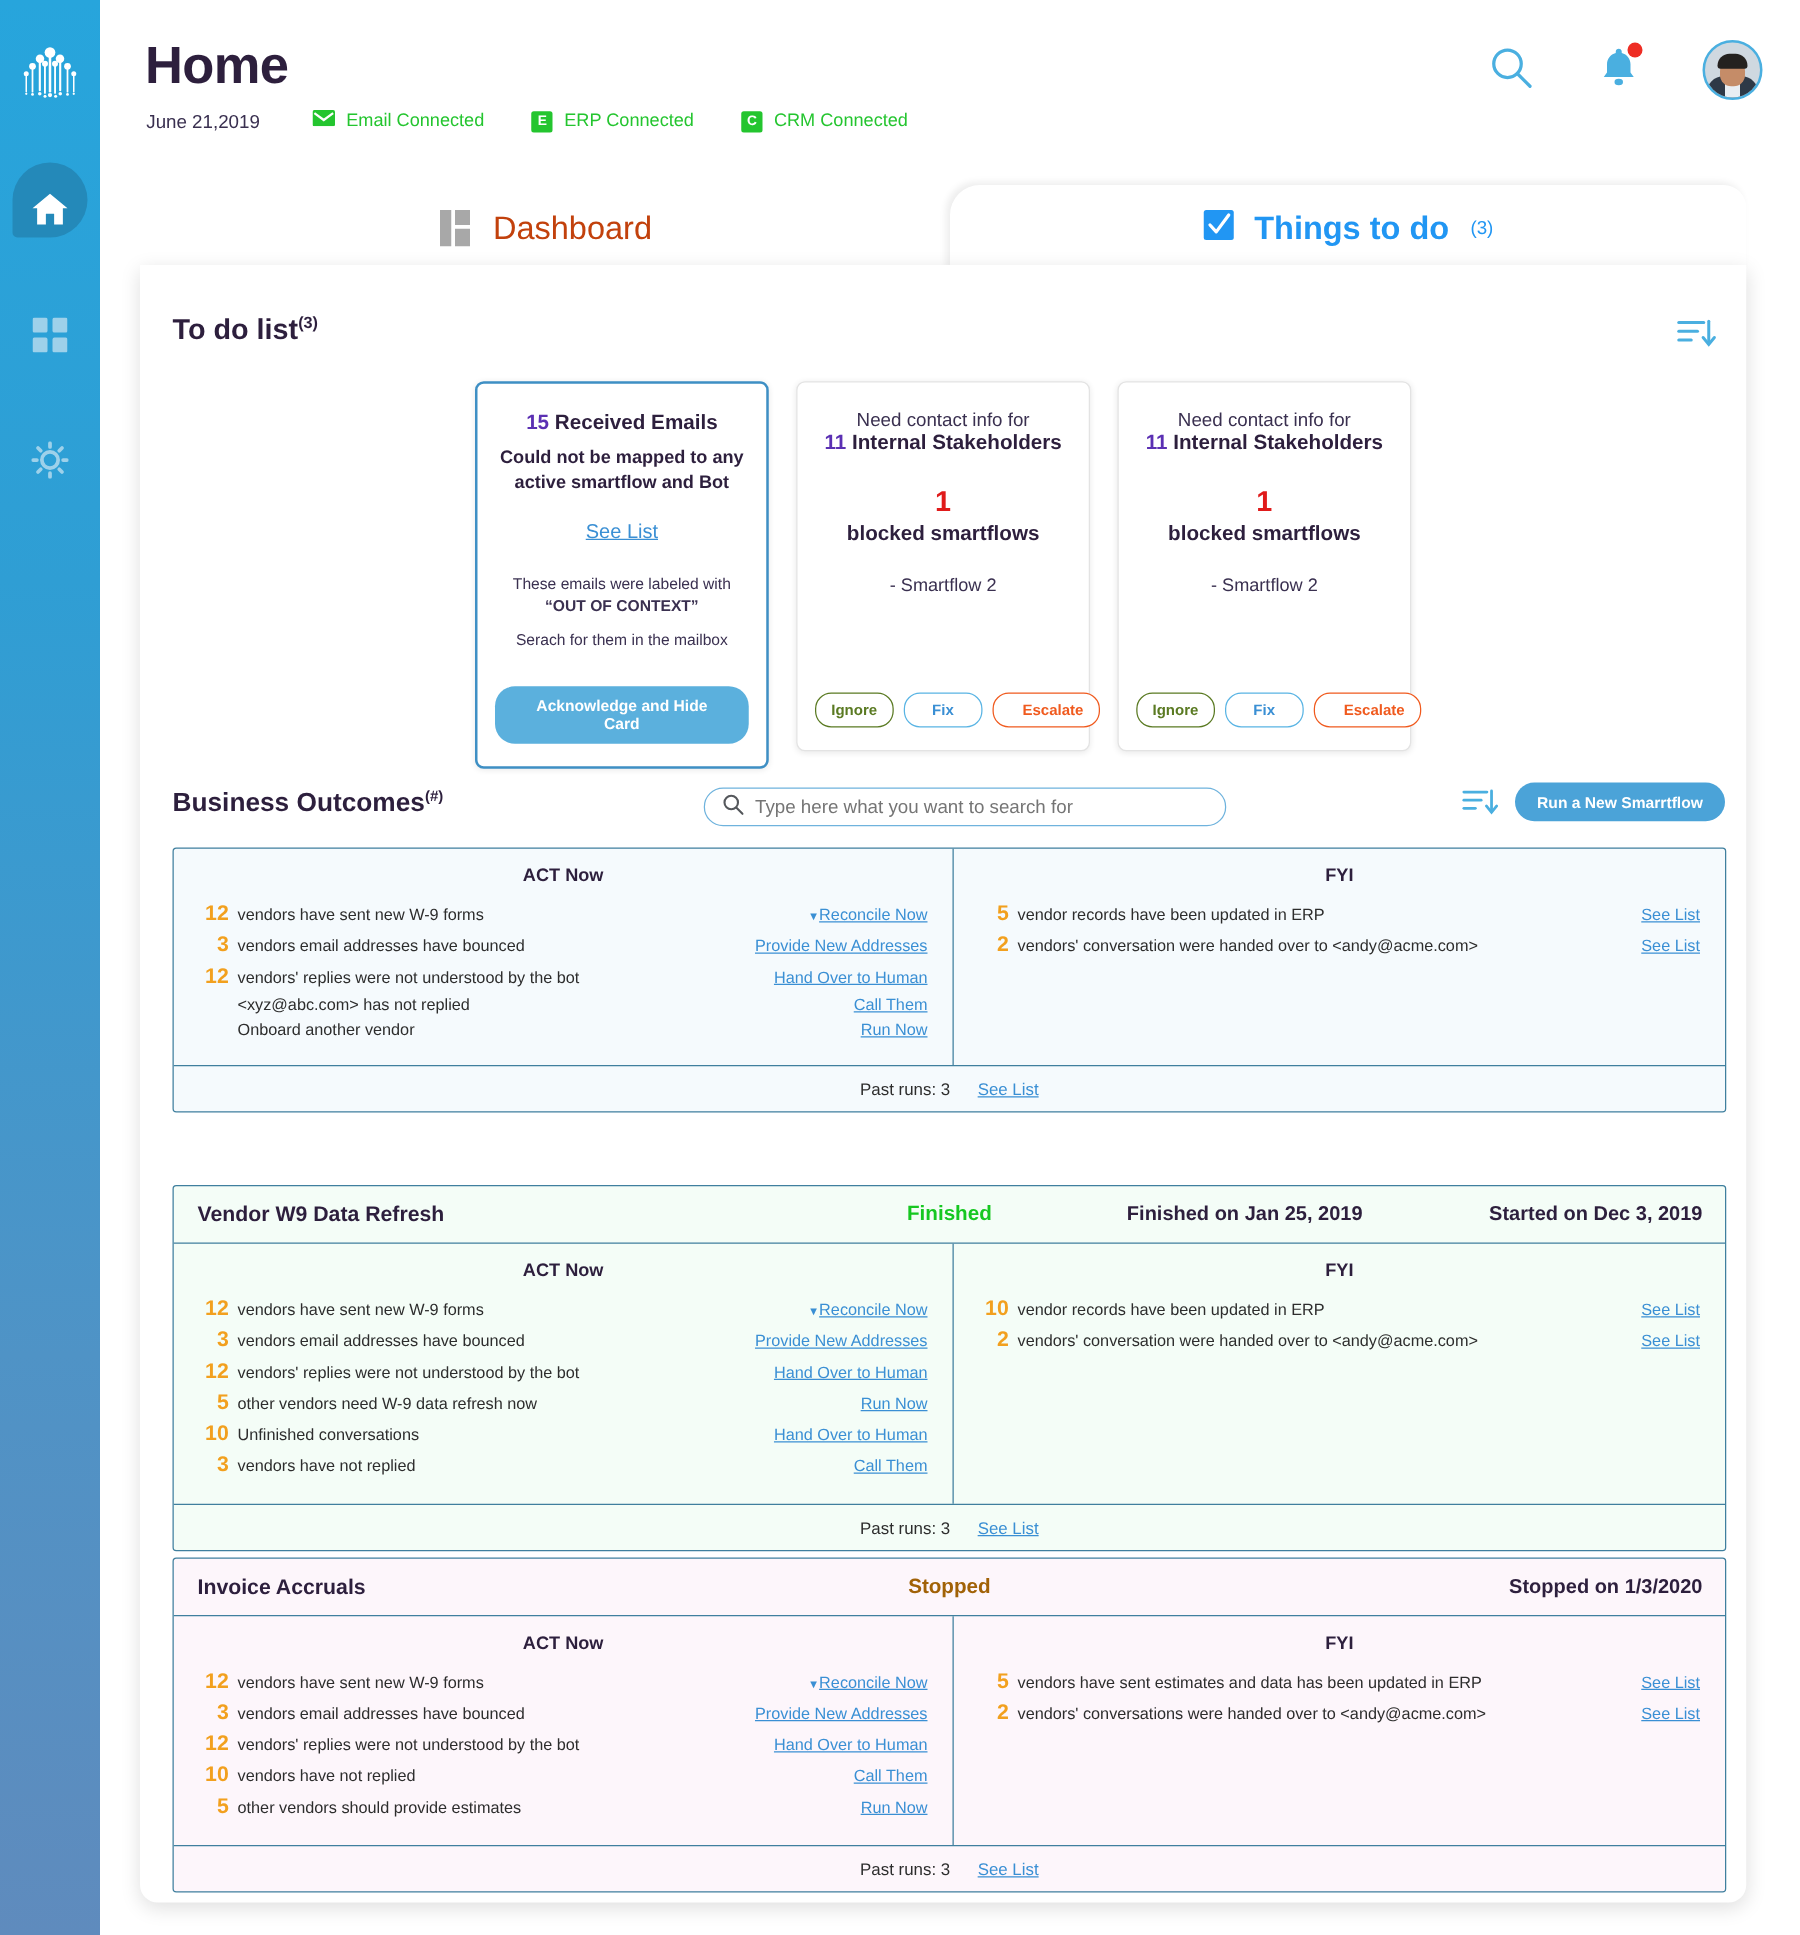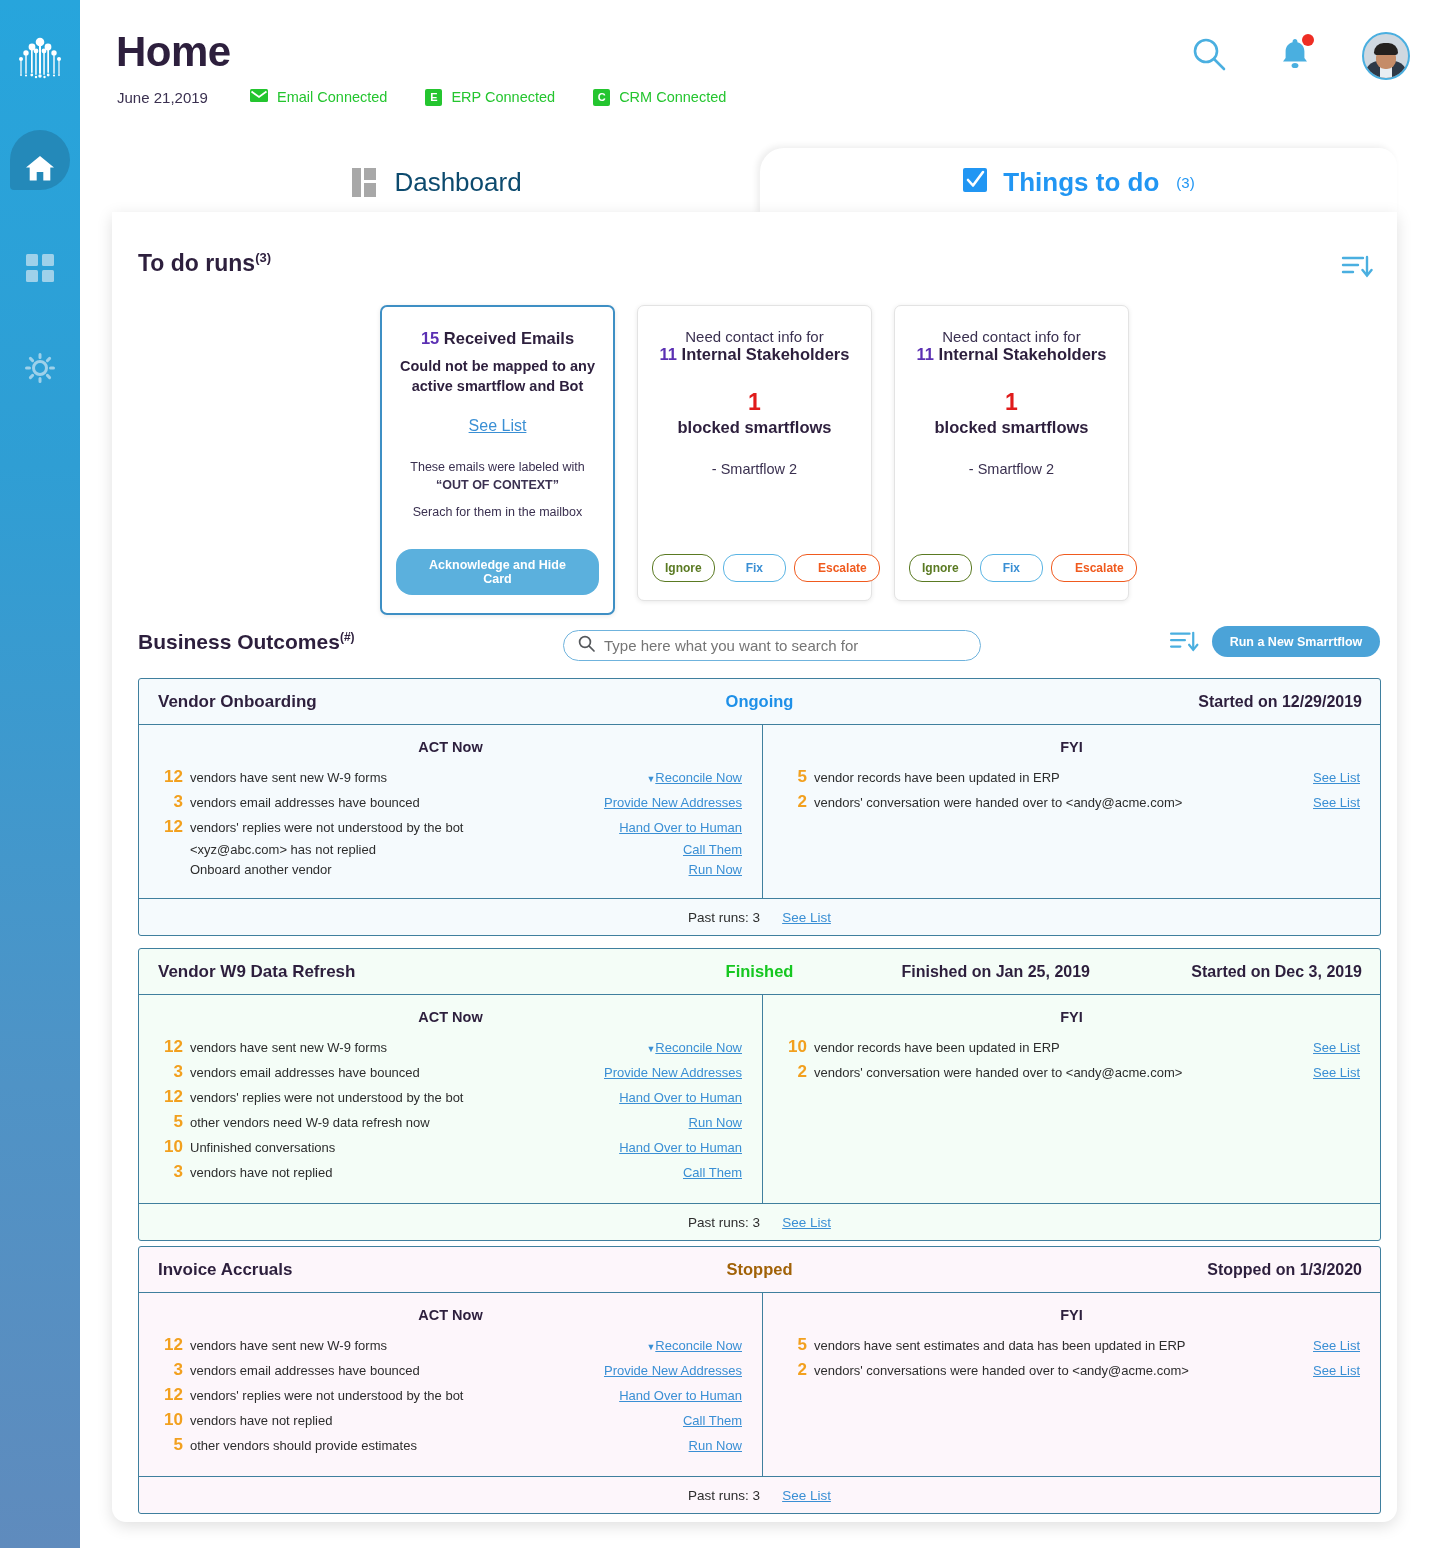--- a/index.html
+++ b/index.html
@@ -90,21 +90,21 @@
     display: flex; align-items: center; justify-content: center; gap: 18px;
     padding-right: 120px;
   }
   .tab-things {
     position: absolute; left: 648px; top: 0; width: 637px; height: 68px;
     background: #ffffff;
     border-radius: 24px 18px 0 0;
     display: flex; align-items: center; justify-content: center; gap: 15px;
     box-shadow: -3px -2px 6px rgba(0,0,0,0.07);
   }
-  .tab-label-dash { font-size: 26px; color: #0c4a6e; }
+  .tab-label-dash { font-size: 26px; color: #c2410c; }
   .tab-label-things { font-size: 26px; color: #2196f3; font-weight: 600; }
   .tab-sup { font-size: 15px; color: #2196f3; vertical-align: super; margin-left: 2px; }
   .dash-icon { display: grid; grid-template-columns: 9px 12px; grid-template-rows: 12px 14px; gap: 3px; }
   .dash-icon i { background: #a8a8a8; display: block; }
   .dash-icon i.a { grid-column: 1; grid-row: 1 / span 2; }
   .dash-icon i.b { grid-column: 2; grid-row: 1; }
   .dash-icon i.c { grid-column: 2; grid-row: 2; }
 
   
   .panel {
@@ -355,21 +355,21 @@
       </svg>
     </span>
     <span class="tab-label-things">Things to do</span>
     <span class="tab-sup">(3)</span>
   </div>
 </div>
 
 <div class="panel">
 
   <div class="section-title">
-    <span>To do runs</span><sup>(3)</sup>
+    <span>To do list</span><sup>(3)</sup>
   </div>
   <span class="sort-icon-top">
     <svg width="32" height="26" viewBox="0 0 32 26" fill="none" stroke="#4aafe0" stroke-width="2.4" stroke-linecap="round">
       <line x1="2" y1="4" x2="22" y2="4"></line>
         <line x1="2" y1="11" x2="17" y2="11"></line>
         <line x1="2" y1="18" x2="12" y2="18"></line>
       <line x1="26" y1="3" x2="26" y2="21"></line>
         <path d="M21.5 16 L26 21.5 L30.5 16" fill="none"></path>
     </svg>
   </span>
@@ -445,25 +445,20 @@
         <line x1="2" y1="11" x2="17" y2="11"></line>
         <line x1="2" y1="18" x2="12" y2="18"></line>
       <line x1="26" y1="3" x2="26" y2="21"></line>
         <path d="M21.5 16 L26 21.5 L30.5 16" fill="none"></path>
     </svg>
   </span>
 
   <button class="run-btn">Run a New Smarrtflow</button>
 
   <div class="outcome oc1">
-    <div class="oc-head">
-      <span class="oc-name">Vendor Onboarding</span>
-      <span class="oc-status st-ongoing">Ongoing</span>
-      <span class="oc-right">Started on 12/29/2019</span>
-    </div>
     <div class="oc-body">
       <div class="oc-col left">
         <div class="col-title">ACT Now</div>
         <div class="line">
             <span class="ln-num">12</span>
             <span class="ln-txt">vendors have sent new W-9 forms</span>
             <span class="caret">▼</span>
             <span class="ln-act">Reconcile Now</span>
           </div>
         <div class="line">

